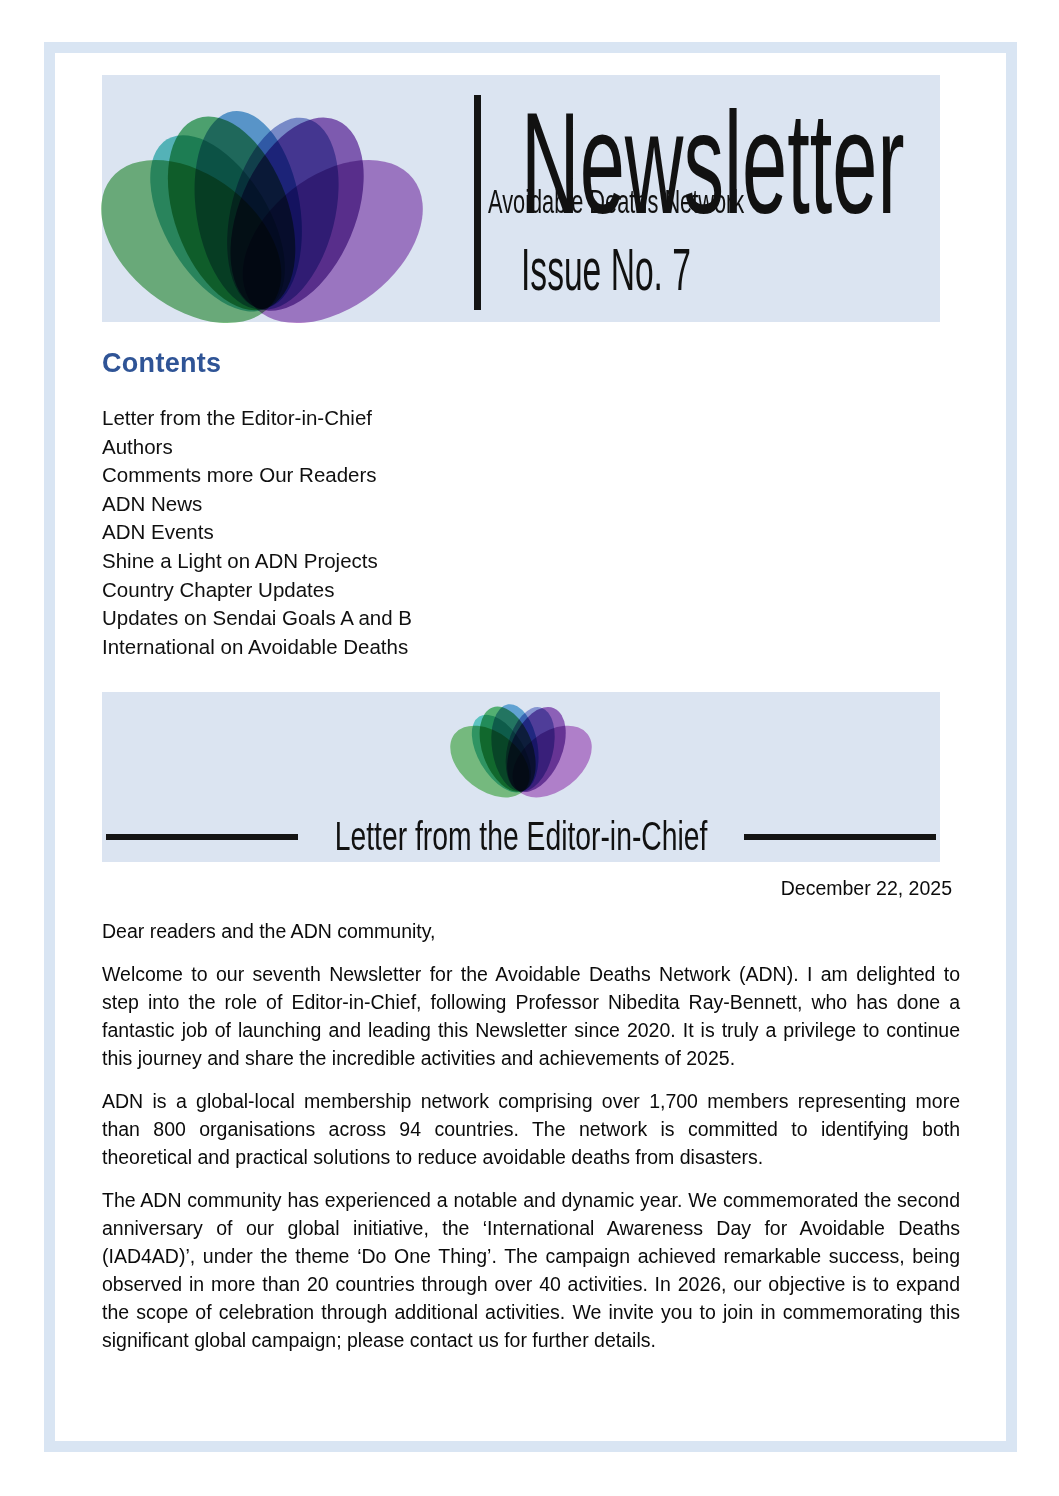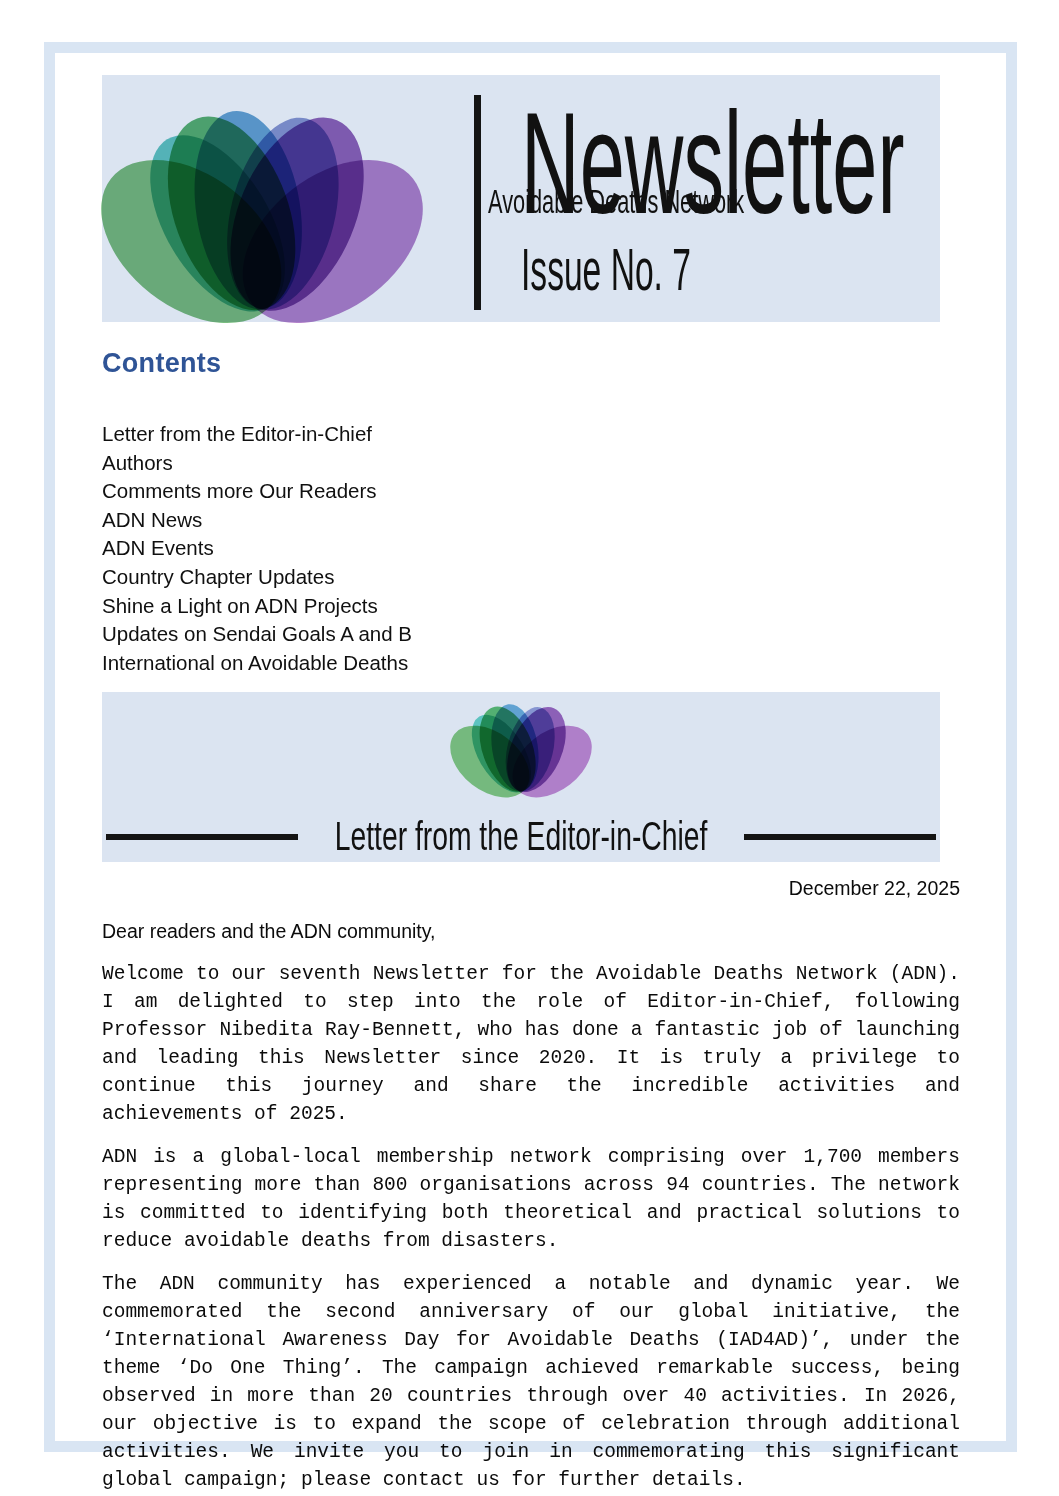--- a/index.html
+++ b/index.html
@@ -114,21 +114,21 @@
     position: absolute;
     left: 102px;
     top: 348px;
     width: 858px;
   }
   .contents-heading {
     font-size: 27px;
     font-weight: bold;
     color: var(--heading-blue, #2f5496);
     line-height: 30px;
-    margin: 0 0 42px 0;
+    margin: 0 0 26px 0;
     letter-spacing: 0.3px;
   }
   .contents-list {
     list-style: none;
     margin: 0;
     padding: 0;
     font-size: 20.5px;
     line-height: 28.6px;
     color: #101010;
   }
@@ -186,29 +186,28 @@
     position: absolute;
     left: 102px;
     top: 874px;
     width: 858px;
     font-size: 19.5px;
     line-height: 28px;
     color: #0b0b0b;
   }
   .letter .date {
     text-align: right;
-    margin: 0 0 15px 0;
+    margin: 0 8px 15px 0;
   }
   .letter .salutation {
     margin: 0 0 15px 0;
   }
   .letter p.body-par {
     text-align: justify;
     margin: 0 0 15px 0;
-    font-family: Liberation Mono, monospace;
   }
 </style>
 </head>
 <body>
 
 <div class="page">
 
   <div class="frame"></div>
 
   <div class="header-banner">
@@ -232,22 +231,22 @@
   </div>
 
   <div class="contents">
     <h2 class="contents-heading">Contents</h2>
     <ul class="contents-list">
       <li>Letter from the Editor-in-Chief</li>
       <li>Authors</li>
       <li>Comments more Our Readers</li>
       <li>ADN News</li>
       <li>ADN Events</li>
+      <li>Shine a Light on ADN Projects</li>
       <li>Country Chapter Updates</li>
-      <li>Shine a Light on ADN Projects</li>
       <li>Updates on Sendai Goals A and B</li>
       <li>International on Avoidable Deaths</li>
     </ul>
   </div>
 
   <div class="section-banner">
     <div class="small-fan-wrap">
       <div class="fan small">
         <div class="petal p0" style="background: rgb(98, 178, 106);"></div>
         <div class="petal p1" style="background: rgb(70, 189, 184);"></div>

